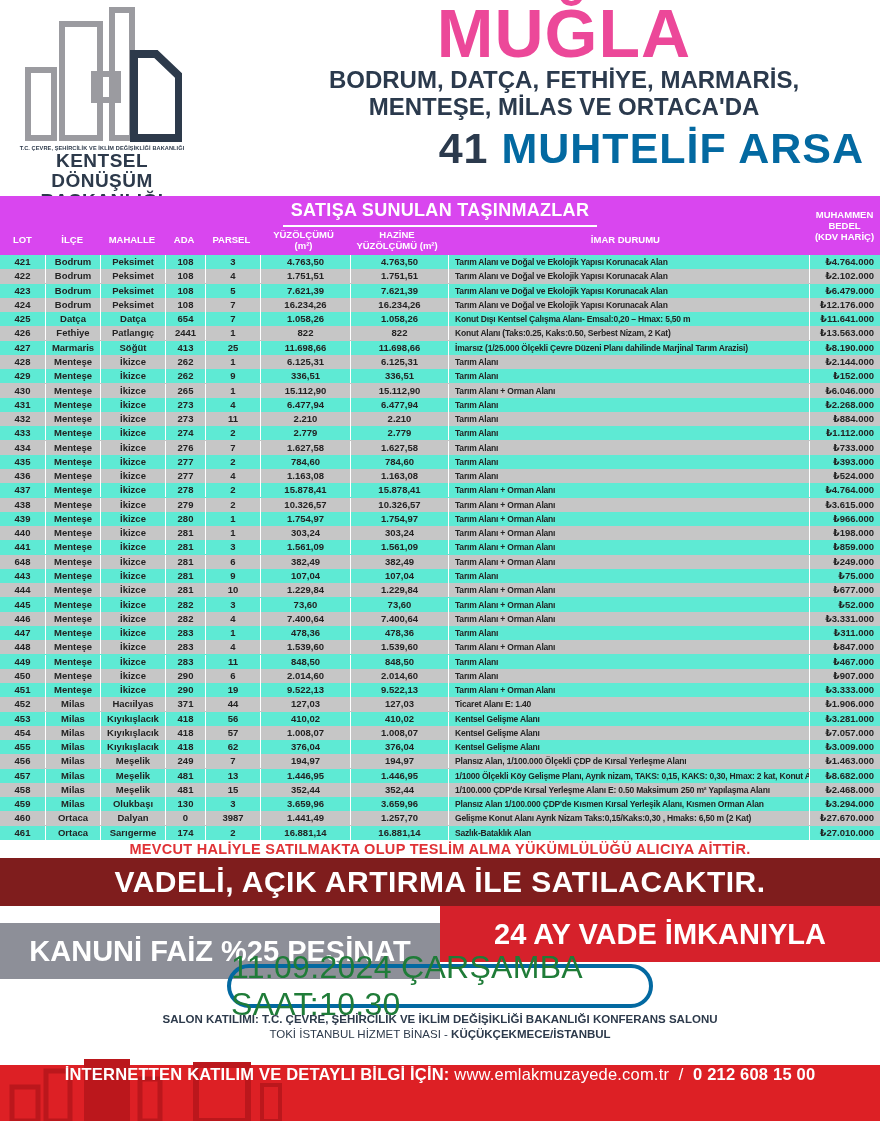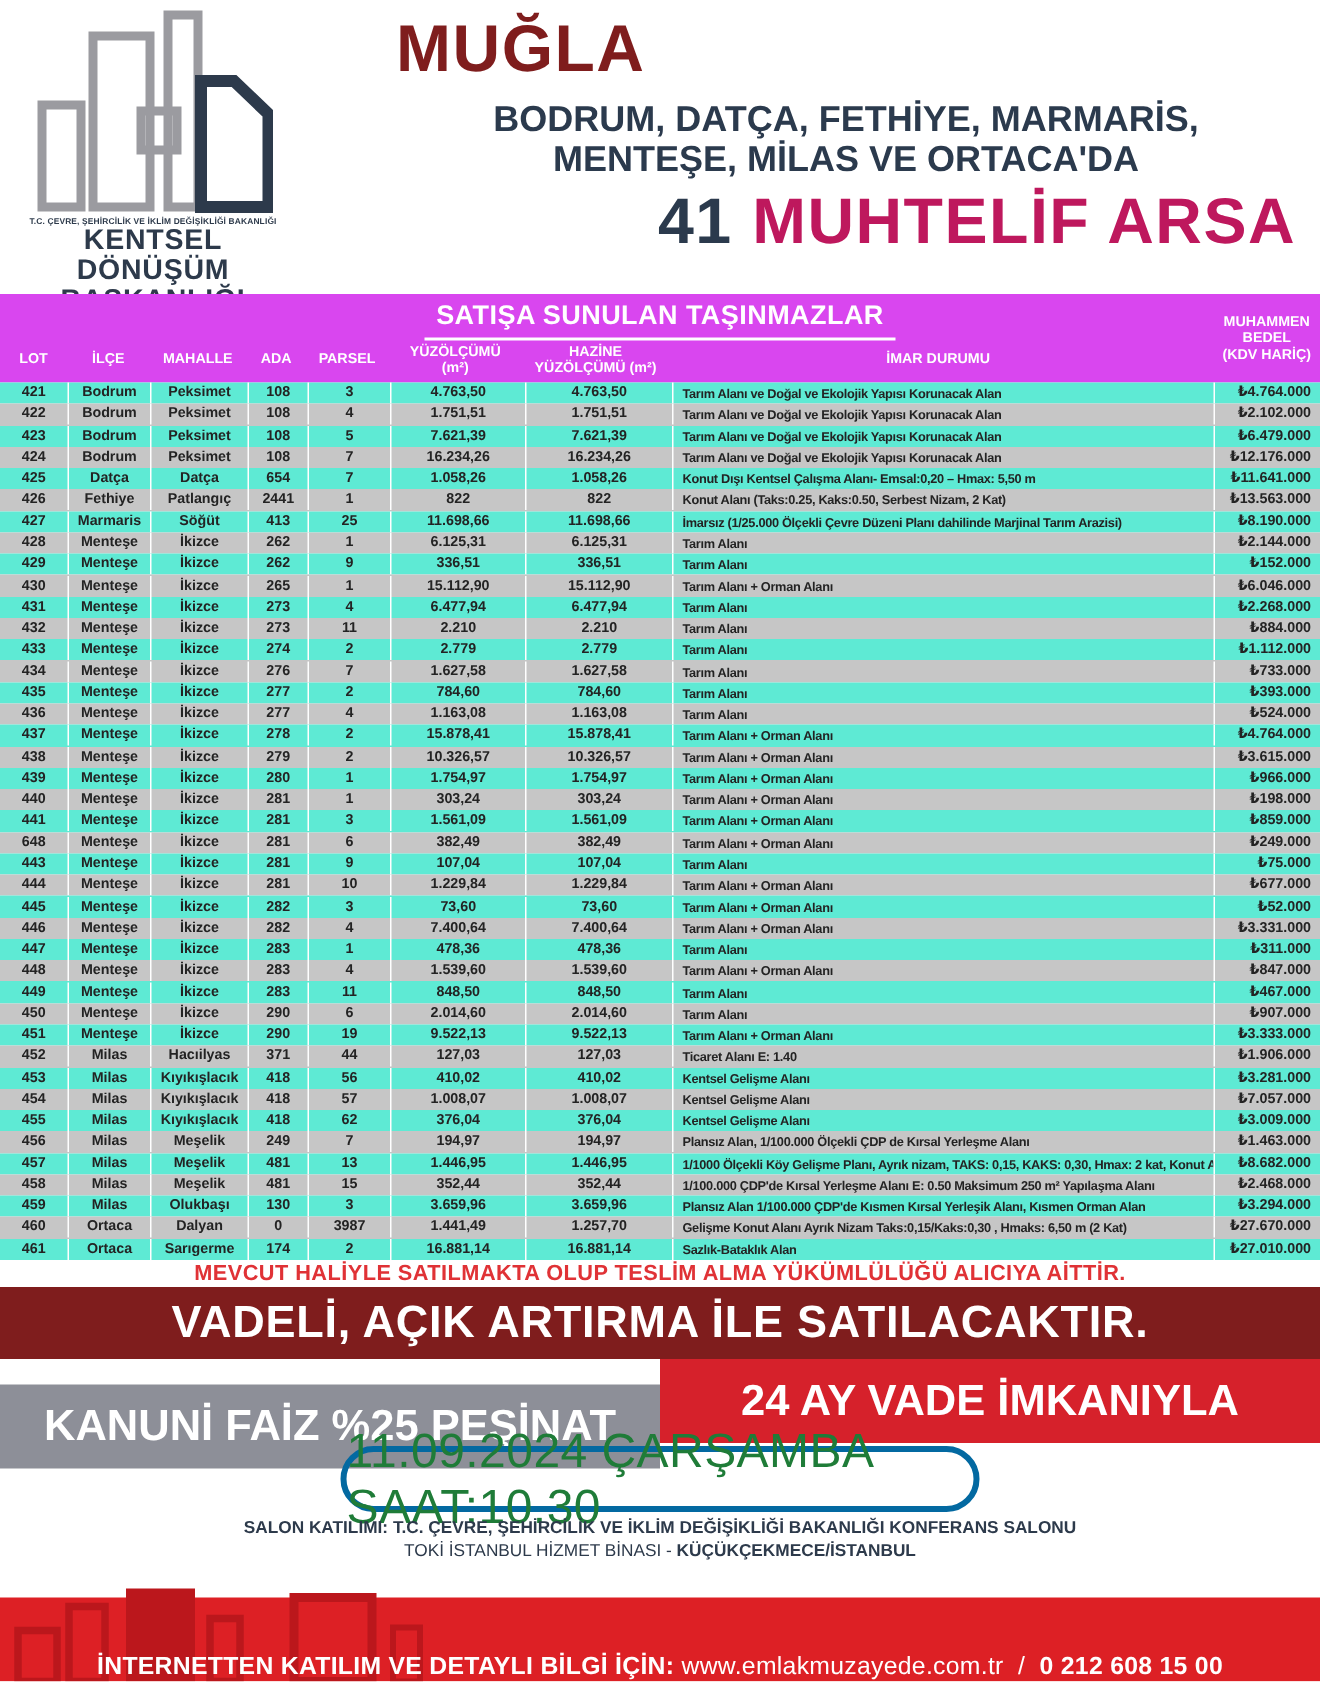--- a/index.html
+++ b/index.html
@@ -9,25 +9,25 @@
   
   .top{position:absolute;left:0;top:0;width:880px;height:196px;}
   .logo{position:absolute;left:12px;top:6px;width:180px;text-align:center;}
   .logo svg{display:block;margin:0 auto;}
   .logo-ministry{font-size:5.6px;font-weight:bold;color:#2d3a4b;letter-spacing:.1px;margin-top:1px;white-space:nowrap;}
   .logo-big{font-size:19px;font-weight:bold;color:#2d3a4b;letter-spacing:.5px;line-height:20px;}
   .logo-line2{display:flex;align-items:center;justify-content:center;gap:5px;}
   .logo-line2 .hr{display:inline-block;width:22px;height:1px;background:#9b9ba0;}
 
   .titles{position:absolute;right:16px;top:4px;width:600px;text-align:center;}
-  .city{font-size:44px;line-height:58px;font-weight:bold;color:#7f1d1d;text-align:left;letter-spacing:1px;}
+  .city{font-size:68px;line-height:58px;font-weight:bold;color:#ec4899;text-align:center;letter-spacing:1px;}
   .districts{font-size:24px;line-height:27px;font-weight:bold;color:#2b3a4d;margin-top:4px;}
   .count-line{margin-top:6px;text-align:right;font-weight:bold;font-size:43px;line-height:44px;letter-spacing:1px;}
   .count{color:#2b3a4d;}
-  .count-label{color:#be185d;margin-top:28px;}
+  .count-label{color:#0369a1;margin-top:28px;}
 
   
   .thead{position:absolute;left:0;top:196px;width:880px;height:59px;background:#d946ef;color:#fff;}
   .thead-title{position:absolute;top:4px;left:0;right:0;text-align:center;font-size:18px;font-weight:bold;letter-spacing:.3px;}
   .thead-underline{position:absolute;top:29px;left:283px;width:314px;height:2px;background:#fff;}
   .thead-cols{position:absolute;left:0;top:30px;bottom:0;width:805px;display:flex;align-items:center;}
   .thead-cols .hc{text-align:center;font-size:9.5px;font-weight:bold;line-height:10.5px;white-space:pre-line;}
   .hc-muhammen{position:absolute;right:0;top:0;bottom:0;width:71px;display:flex;align-items:center;justify-content:center;
                text-align:center;font-size:9.5px;font-weight:bold;line-height:11px;white-space:pre-line;}
 
@@ -55,21 +55,21 @@
   .date-box{position:absolute;left:227px;top:964px;width:426px;height:44px;box-sizing:border-box;border:4px solid #0369a1;
             border-radius:24px;display:flex;align-items:center;justify-content:center;color:#1f7c38;
             font-size:32px;font-weight:normal;letter-spacing:.3px;}
 
   .salon{position:absolute;left:0;top:1012px;width:880px;text-align:center;color:#2d3a4b;font-size:11.5px;line-height:15px;}
   .salon .b{font-weight:bold;}
 
   
   .footer{position:absolute;left:0;top:1065px;width:880px;height:56px;background:#dd2025;}
   .footer-pattern{position:absolute;left:0;bottom:0;}
-  .footer-text{position:absolute;left:0;right:0;top:0;bottom:0;display:flex;align-items:flex-end;justify-content:center;
+  .footer-text{position:absolute;left:0;right:0;top:0;bottom:0;display:flex;align-items:flex-start;justify-content:center;
                color:#fff;font-size:16.5px;letter-spacing:.2px;white-space:pre;}
   .footer-text .b{font-weight:bold;}
 </style>
 </head>
 <body>
 
 <div class="page">
 
   <div class="top">
     <div class="logo">

